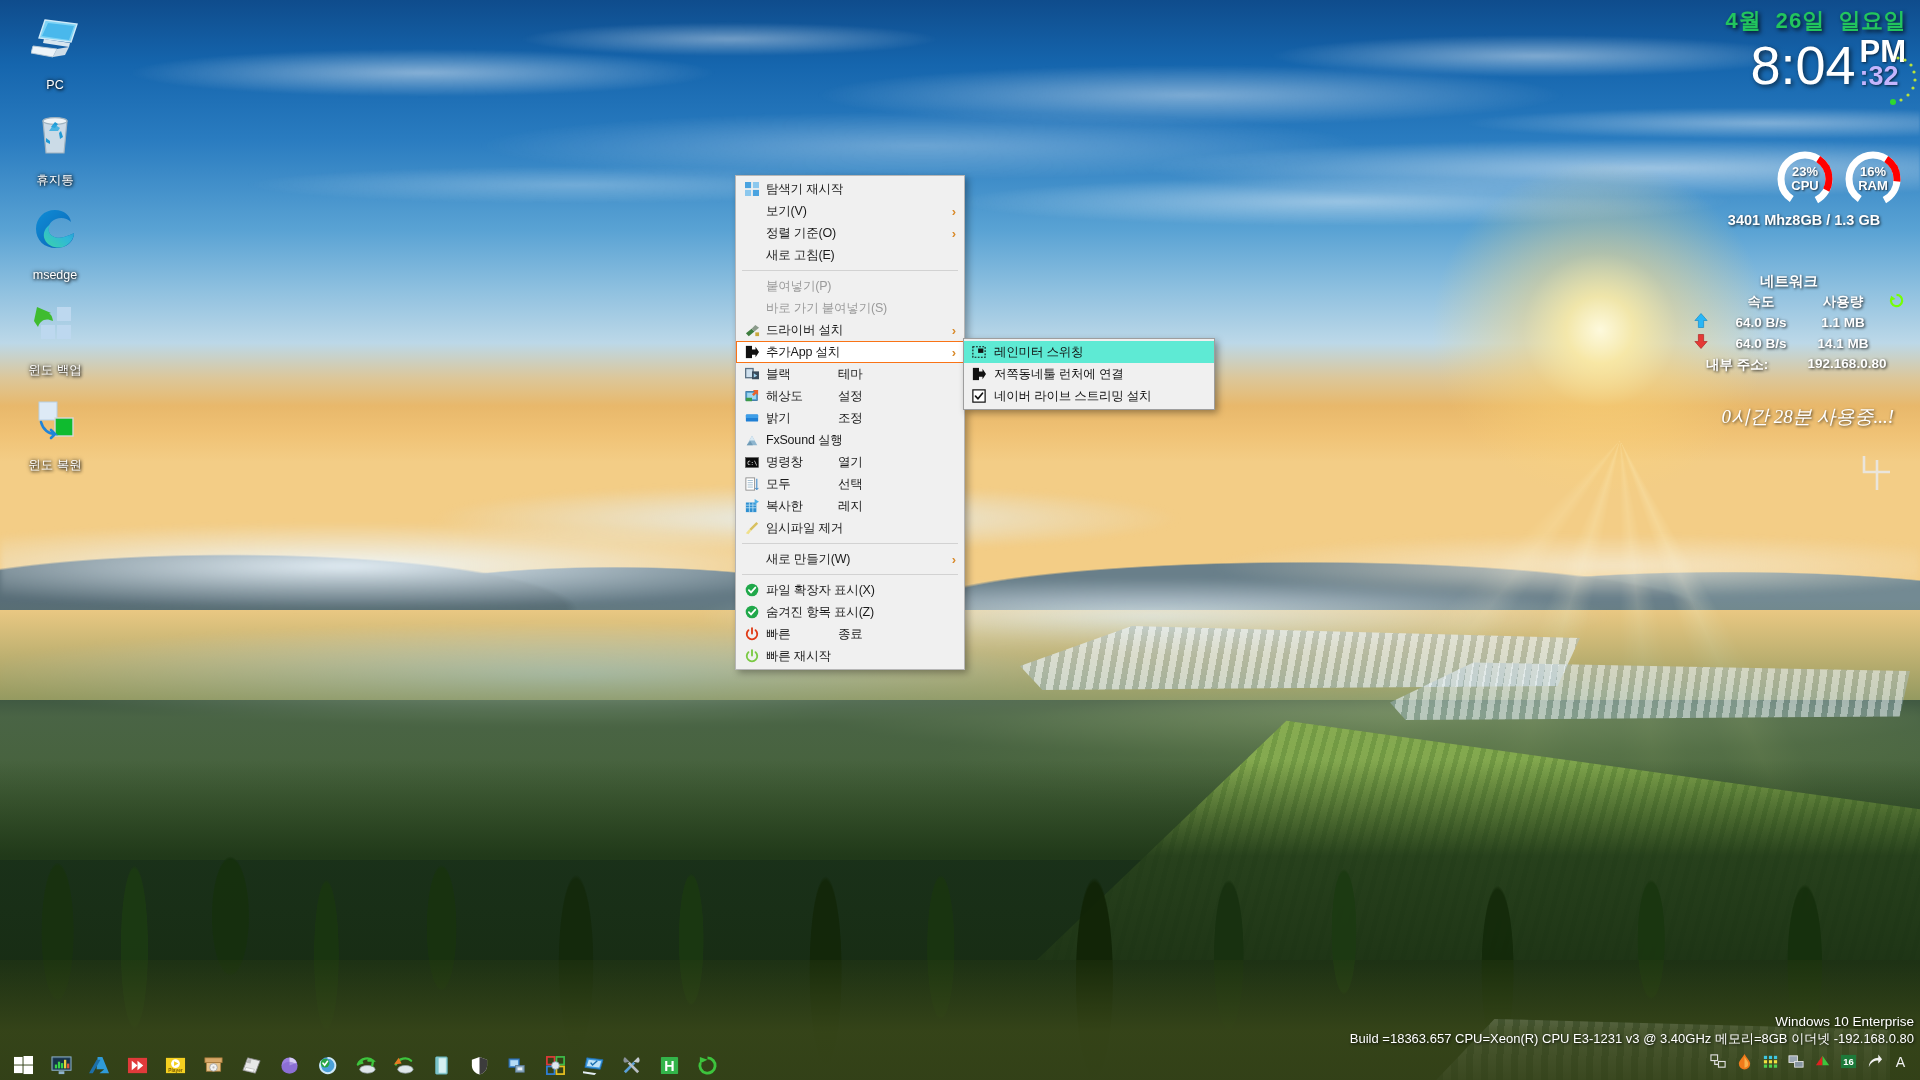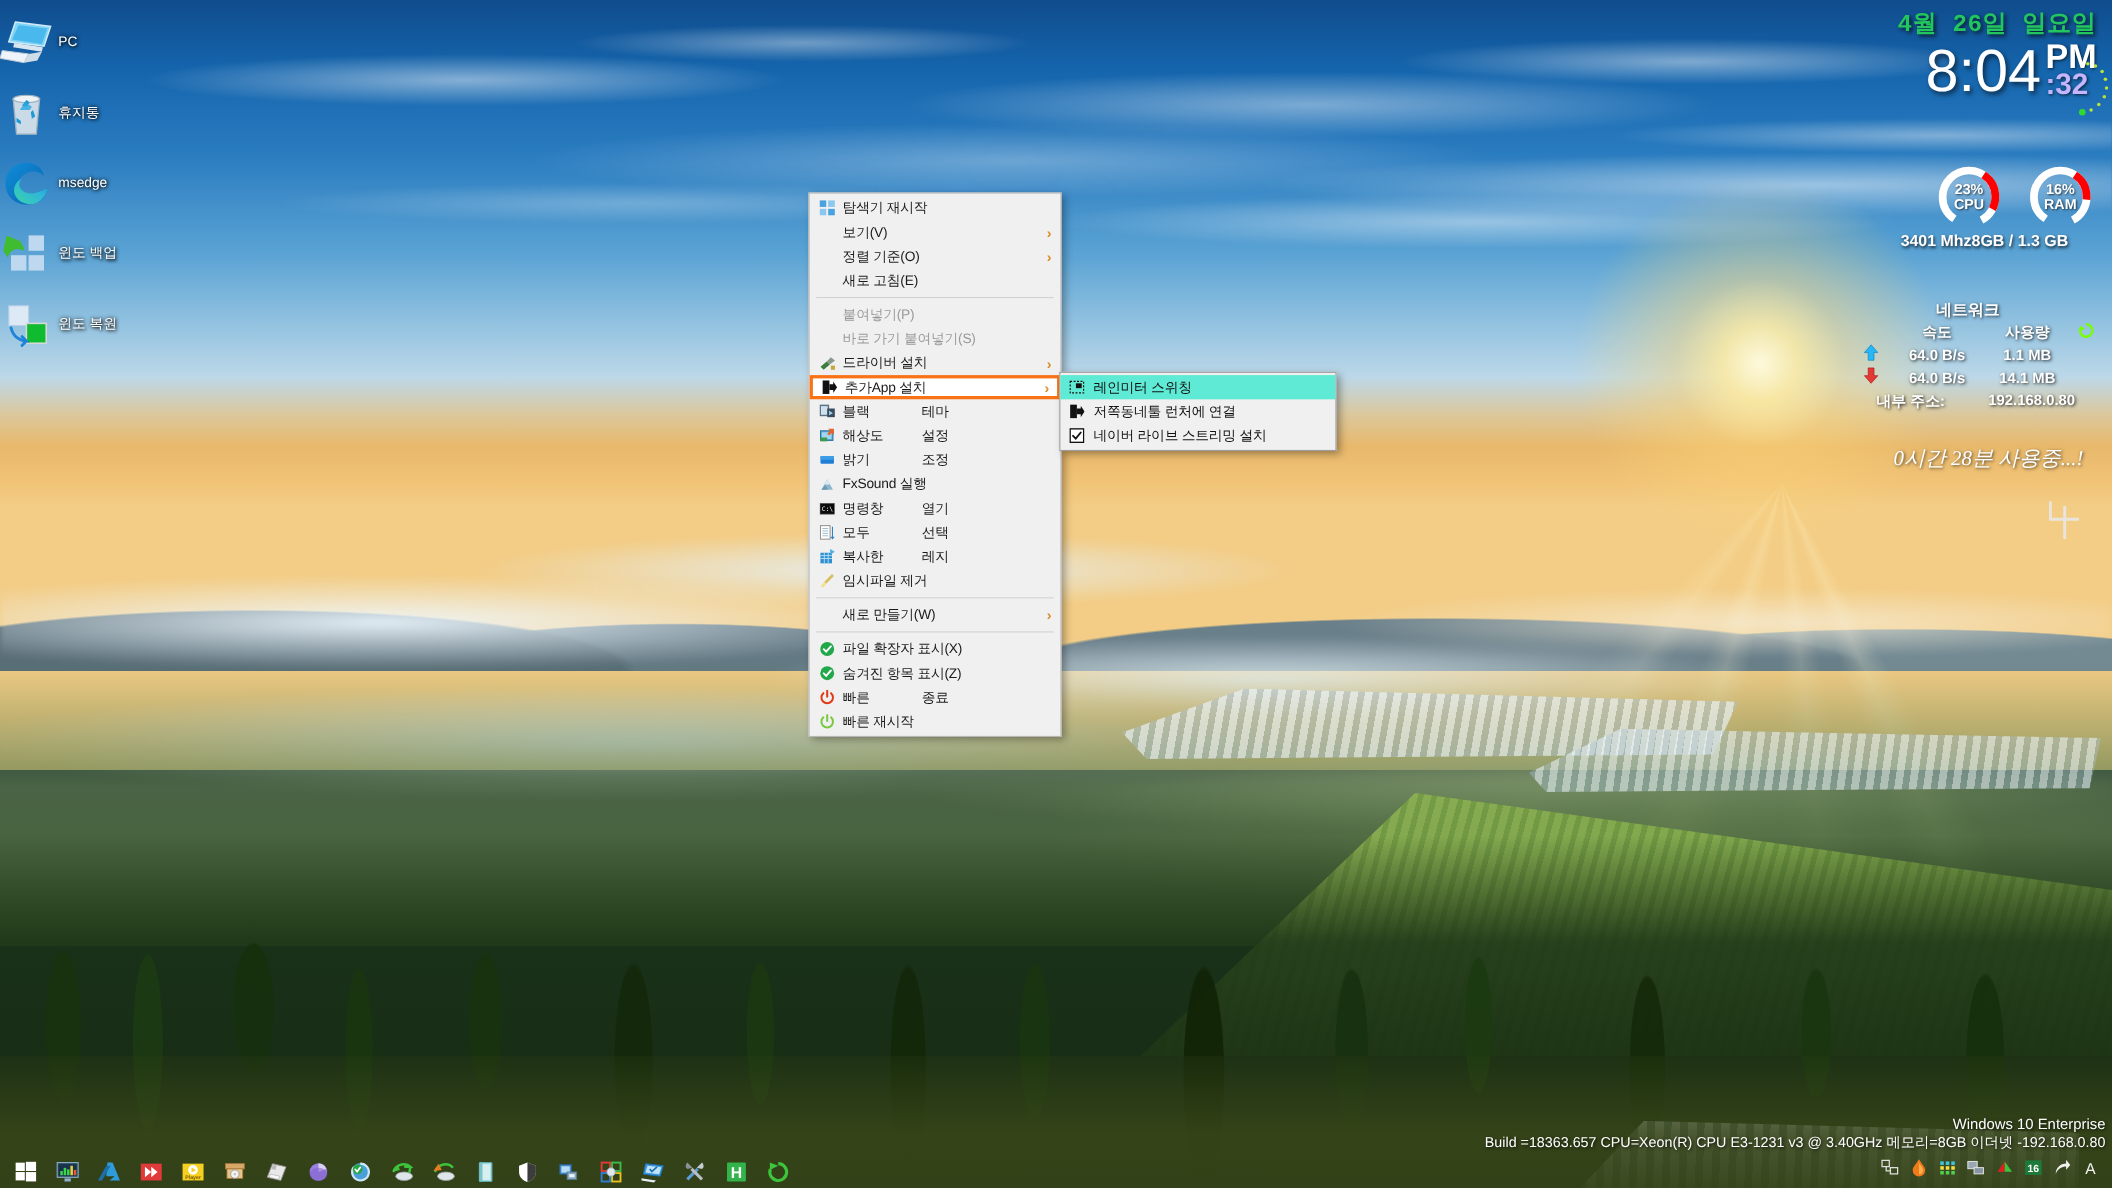--- a/index.html
+++ b/index.html
@@ -140,21 +140,21 @@
   }
   .wp-bottom {
     position:absolute; left:0; bottom:0; width:1920px; height:120px;
     background: linear-gradient(to bottom, rgba(45,62,20,.25), rgba(58,72,26,.85) 60%, rgba(52,66,24,.95));
   }
 
   
   .desk-icons { position:absolute; left:0; top:8px; width:110px; }
   .desk-icon {
     width:110px; padding:6px 0 10px; text-align:center; cursor:default;
-    display:flex; flex-direction:row; align-items:center; gap:5px;
+    display:flex; flex-direction:column; align-items:center; gap:16px;
   }
   .desk-icon .glyph { width:48px; height:48px; position:relative; }
   .desk-icon .lbl {
     color:#fff; font-size:12.5px; line-height:15px;
     text-shadow: 1px 1px 3px rgba(0,0,0,.9), 0 0 4px rgba(0,0,0,.8);
     max-width:104px; word-break:keep-all;
   }
 
   
   .clock-widget { position:absolute; right:14px; top:6px; text-align:right; width:300px; }
@@ -169,21 +169,21 @@
     text-shadow: 2px 2px 5px rgba(0,0,0,.6);
     font-family:"Liberation Sans","DejaVu Sans",sans-serif;
   }
   .clk-right { display:flex; flex-direction:column; align-items:flex-start; padding-top:2px; }
   .clk-ampm { color:#fff; font-size:31px; font-weight:bold; line-height:23px; text-shadow:1px 1px 3px rgba(0,0,0,.7); }
   .clk-sec { color:#c4b5fd; font-size:27px; font-weight:bold; line-height:27px; text-shadow:1px 1px 3px rgba(0,0,0,.7); }
   .clk-dots { position:absolute; right:-14px; top:16px; width:46px; height:52px; }
 
   
   .gauges { position:absolute; right:16px; top:148px; width:200px; }
-  .gauge-row { display:flex; justify-content:flex-end; gap:21px; }
+  .gauge-row { display:flex; justify-content:flex-end; gap:6px; }
   .gauge { position:relative; width:62px; height:62px; }
   .gauge .lbls {
     position:absolute; inset:0; display:flex; flex-direction:column;
     align-items:center; justify-content:center; line-height:14px;
   }
   .gauge .pct { color:#fff; font-size:13px; font-weight:bold; text-shadow:1px 1px 2px rgba(0,0,0,.7); }
   .gauge .nm  { color:#fff; font-size:13px; font-weight:bold; text-shadow:1px 1px 2px rgba(0,0,0,.7); }
   .gauge-sub {
     text-align:center; color:#fff; font-size:14.5px; font-weight:bold; margin-top:2px;
     text-shadow:1px 1px 3px rgba(0,0,0,.8); white-space:nowrap;
@@ -216,21 +216,21 @@
     position:absolute; left:735px; top:175px; width:230px;
     background:#f0f0f0; border:1px solid #b6b6b6;
     box-shadow: 3px 3px 7px rgba(0,0,0,.33);
     padding:2px 0; font-size:12.5px; color:#1a1a1a;
     font-family:"Liberation Sans","DejaVu Sans",sans-serif;
   }
   .ctx-item {
     display:flex; align-items:center; height:22px; padding:0 4px 0 6px;
     position:relative; white-space:nowrap;
   }
-  .ctx-item.hl { background:#ffffff; border:3px solid #f97316; padding:0 3px 0 5px; }
+  .ctx-item.hl { background:#ffffff; border:1px solid #f97316; padding:0 3px 0 5px; }
   .ctx-ico { width:20px; height:16px; flex:0 0 20px; display:flex; align-items:center; justify-content:center; }
   .ctx-lbl { flex:1; padding-left:4px; letter-spacing:-.2px; }
   .ctx-lbl2 { padding-left:18px; letter-spacing:-.2px; }
   .ctx-item.dis .ctx-lbl, .ctx-item.dis .ctx-lbl2 { color:#9a9a9a; }
   .ctx-arrow { color:#d98a2b; font-size:13px; font-weight:bold; padding-right:4px; }
   .ctx-sep { height:1px; background:#d2d2d2; margin:4px 6px; }
 
   .submenu {
     position:absolute; left:963px; top:338px; width:252px;
     background:#f0f0f0; border:1px solid #9e9e9e;

